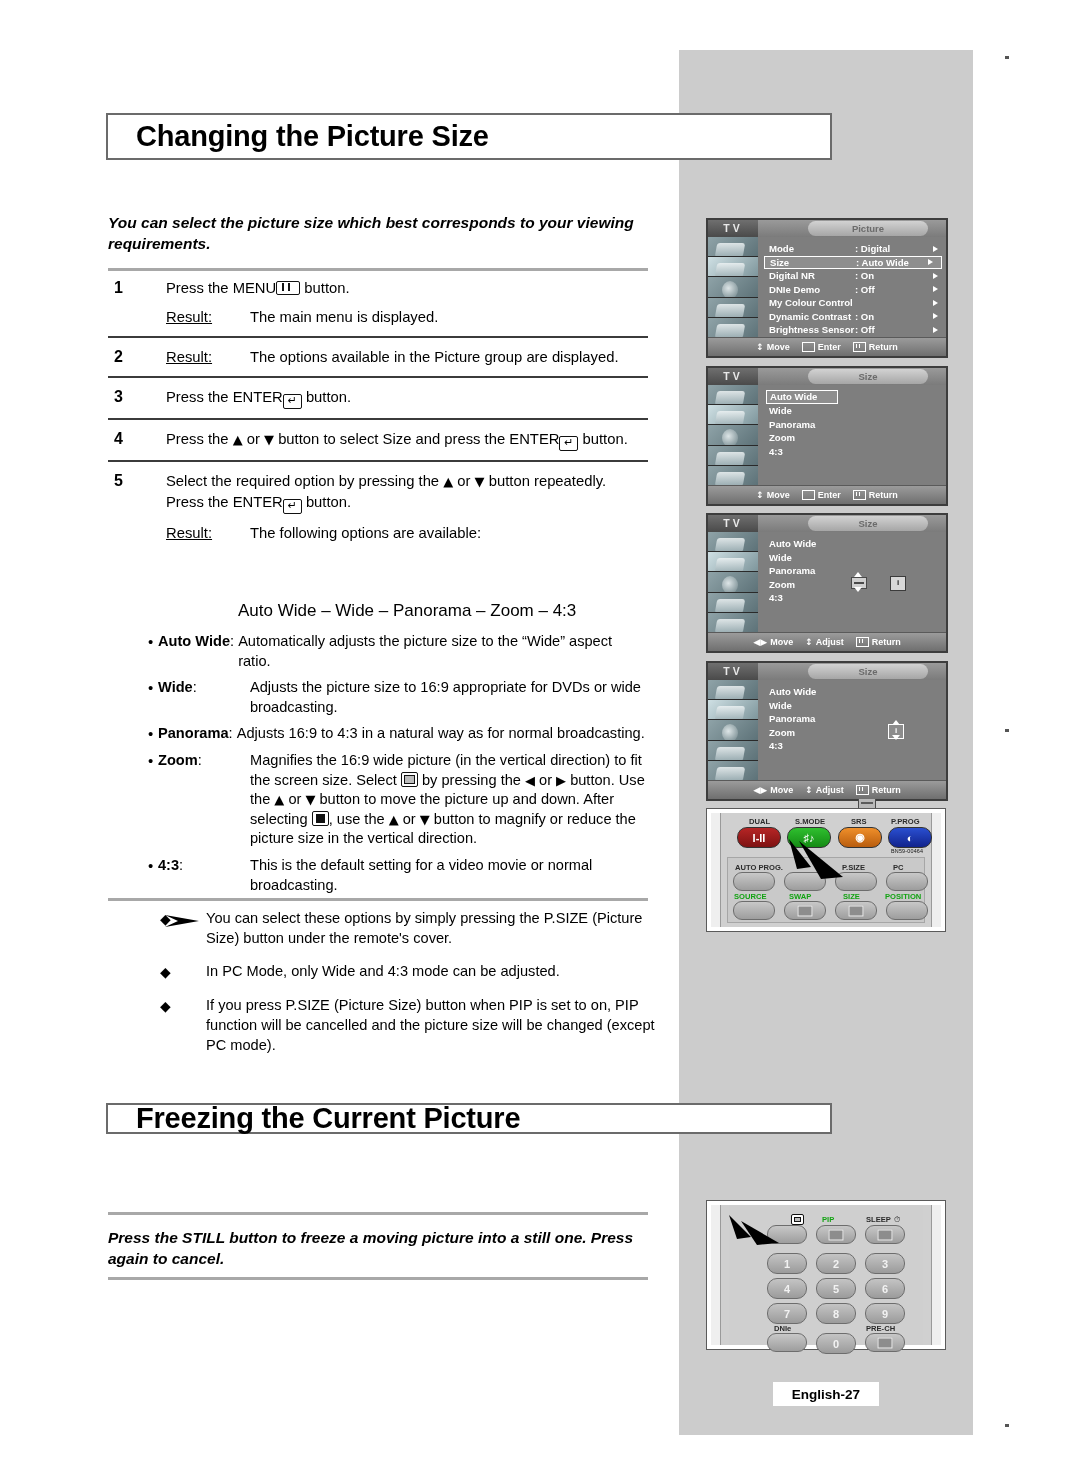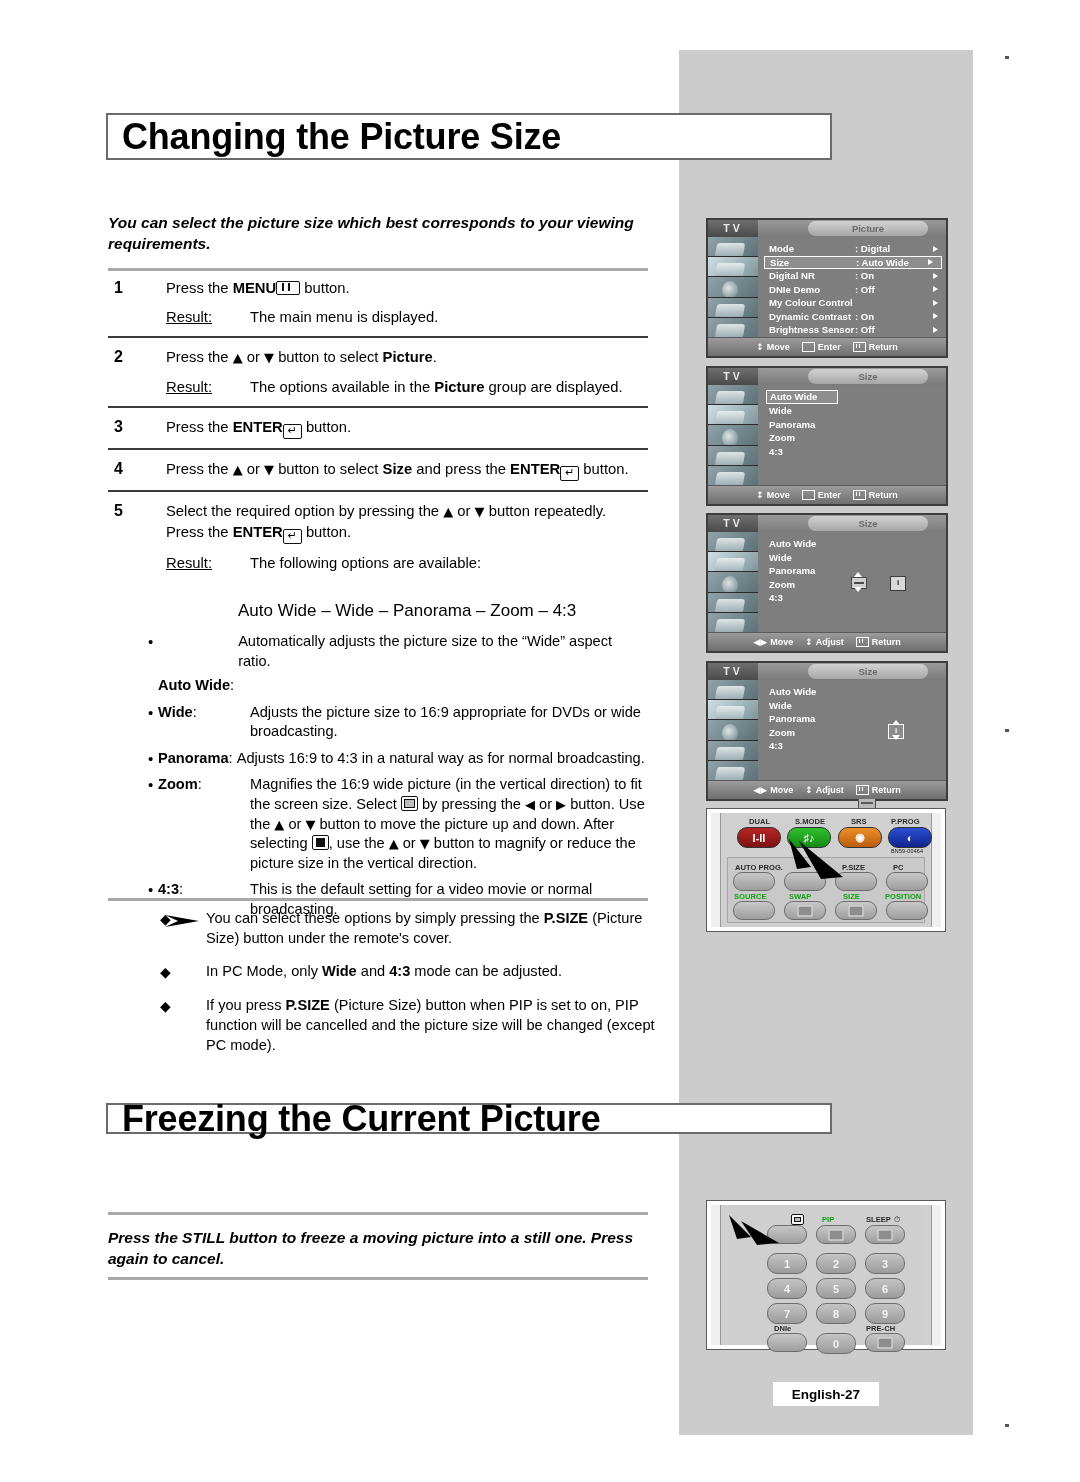--- a/index.html
+++ b/index.html
@@ -22,22 +22,22 @@
 
   
   .title-bar{
     position:absolute;
     background:#ffffff;
     border:2px solid #6b6b6b;
     box-sizing:border-box;
     display:flex;align-items:center;
   }
   .title-bar .title-text{
-    font-size:36px;font-weight:bold;letter-spacing:-.2px;
-    padding-left:14px;color:#000;
+    font-size:29px;font-weight:bold;letter-spacing:-.2px;
+    padding-left:28px;color:#000;
     font-family:"Liberation Sans", sans-serif;
   }
   #title-1{left:106px;top:113px;width:726px;height:47px;}
   #title-2{left:106px;top:1103px;width:726px;height:31px;}
 
   
   .intro{
     position:absolute;left:108px;width:540px;
     font-style:italic;font-weight:bold;font-size:15.5px;line-height:21px;
   }
@@ -55,21 +55,21 @@
   }
   .step .body{margin-left:58px;}
   .step .line{margin:0;padding:0;}
   .step .result-row{display:flex;margin-top:9px;}
   .step .result-label{
     text-decoration:underline;width:84px;flex:0 0 84px;
   }
   .step .result-text{flex:1;}
   .sep{height:2px;background:#3b3b3b;margin:9px 0 9px 0;}
 
-  b.bd{font-weight:bold;}
+  b.bd{font-weight:normal;}
 
   
   .gl{
     display:inline-block;vertical-align:-2px;
     border:1.4px solid #111;border-radius:2px;
     line-height:1;text-align:center;
     font-family:"DejaVu Sans", sans-serif;
   }
   .gl-menu{width:22px;height:12px;position:relative;}
   .gl-menu:before{
@@ -314,21 +314,20 @@
           <span class="result-label">Result:</span>
           <span class="result-text">The main menu is displayed.</span>
         </div>
       </div>
     </div>
     <div class="sep"></div>
 
     <div class="step">
       <span class="num">2</span>
       <div class="body">
-        <div class="line"><span>Press the </span><span class="arrow">▲</span><span> or </span><span class="arrow">▼</span><span> button to select </span><b class="bd">Picture</b><span>.</span></div>
         <div class="result-row">
           <span class="result-label">Result:</span>
           <span class="result-text"><span>The options available in the </span><b class="bd">Picture</b><span> group are displayed.</span></span>
         </div>
       </div>
     </div>
     <div class="sep"></div>
 
     <div class="step">
       <span class="num">3</span>
@@ -358,21 +357,21 @@
       </div>
     </div>
   </div>
 
   <div class="options-title" style="top:601px;">Auto Wide – Wide – Panorama – Zoom – 4:3</div>
 
   <div class="bullets">
 
     <div class="blt w">
       <span class="mark">•</span>
-      <span class="term" style="width:auto;flex:0 0 auto;margin-top:44px;"><span>Auto Wide</span><span class="reg">:</span>&nbsp;</span>
+      <span class="term" style="width:auto;flex:0 0 auto;"><span>Auto Wide</span><span class="reg">:</span>&nbsp;</span>
       <span class="desc">Automatically adjusts the picture size to the “Wide” aspect ratio.</span>
     </div>
 
     <div class="blt w">
       <span class="mark">•</span>
       <span class="term"><span>Wide</span><span class="reg">:</span></span>
       <span class="desc">Adjusts the picture size to 16:9 appropriate for DVDs or wide broadcasting.</span>
     </div>
 
     <div class="blt w">

